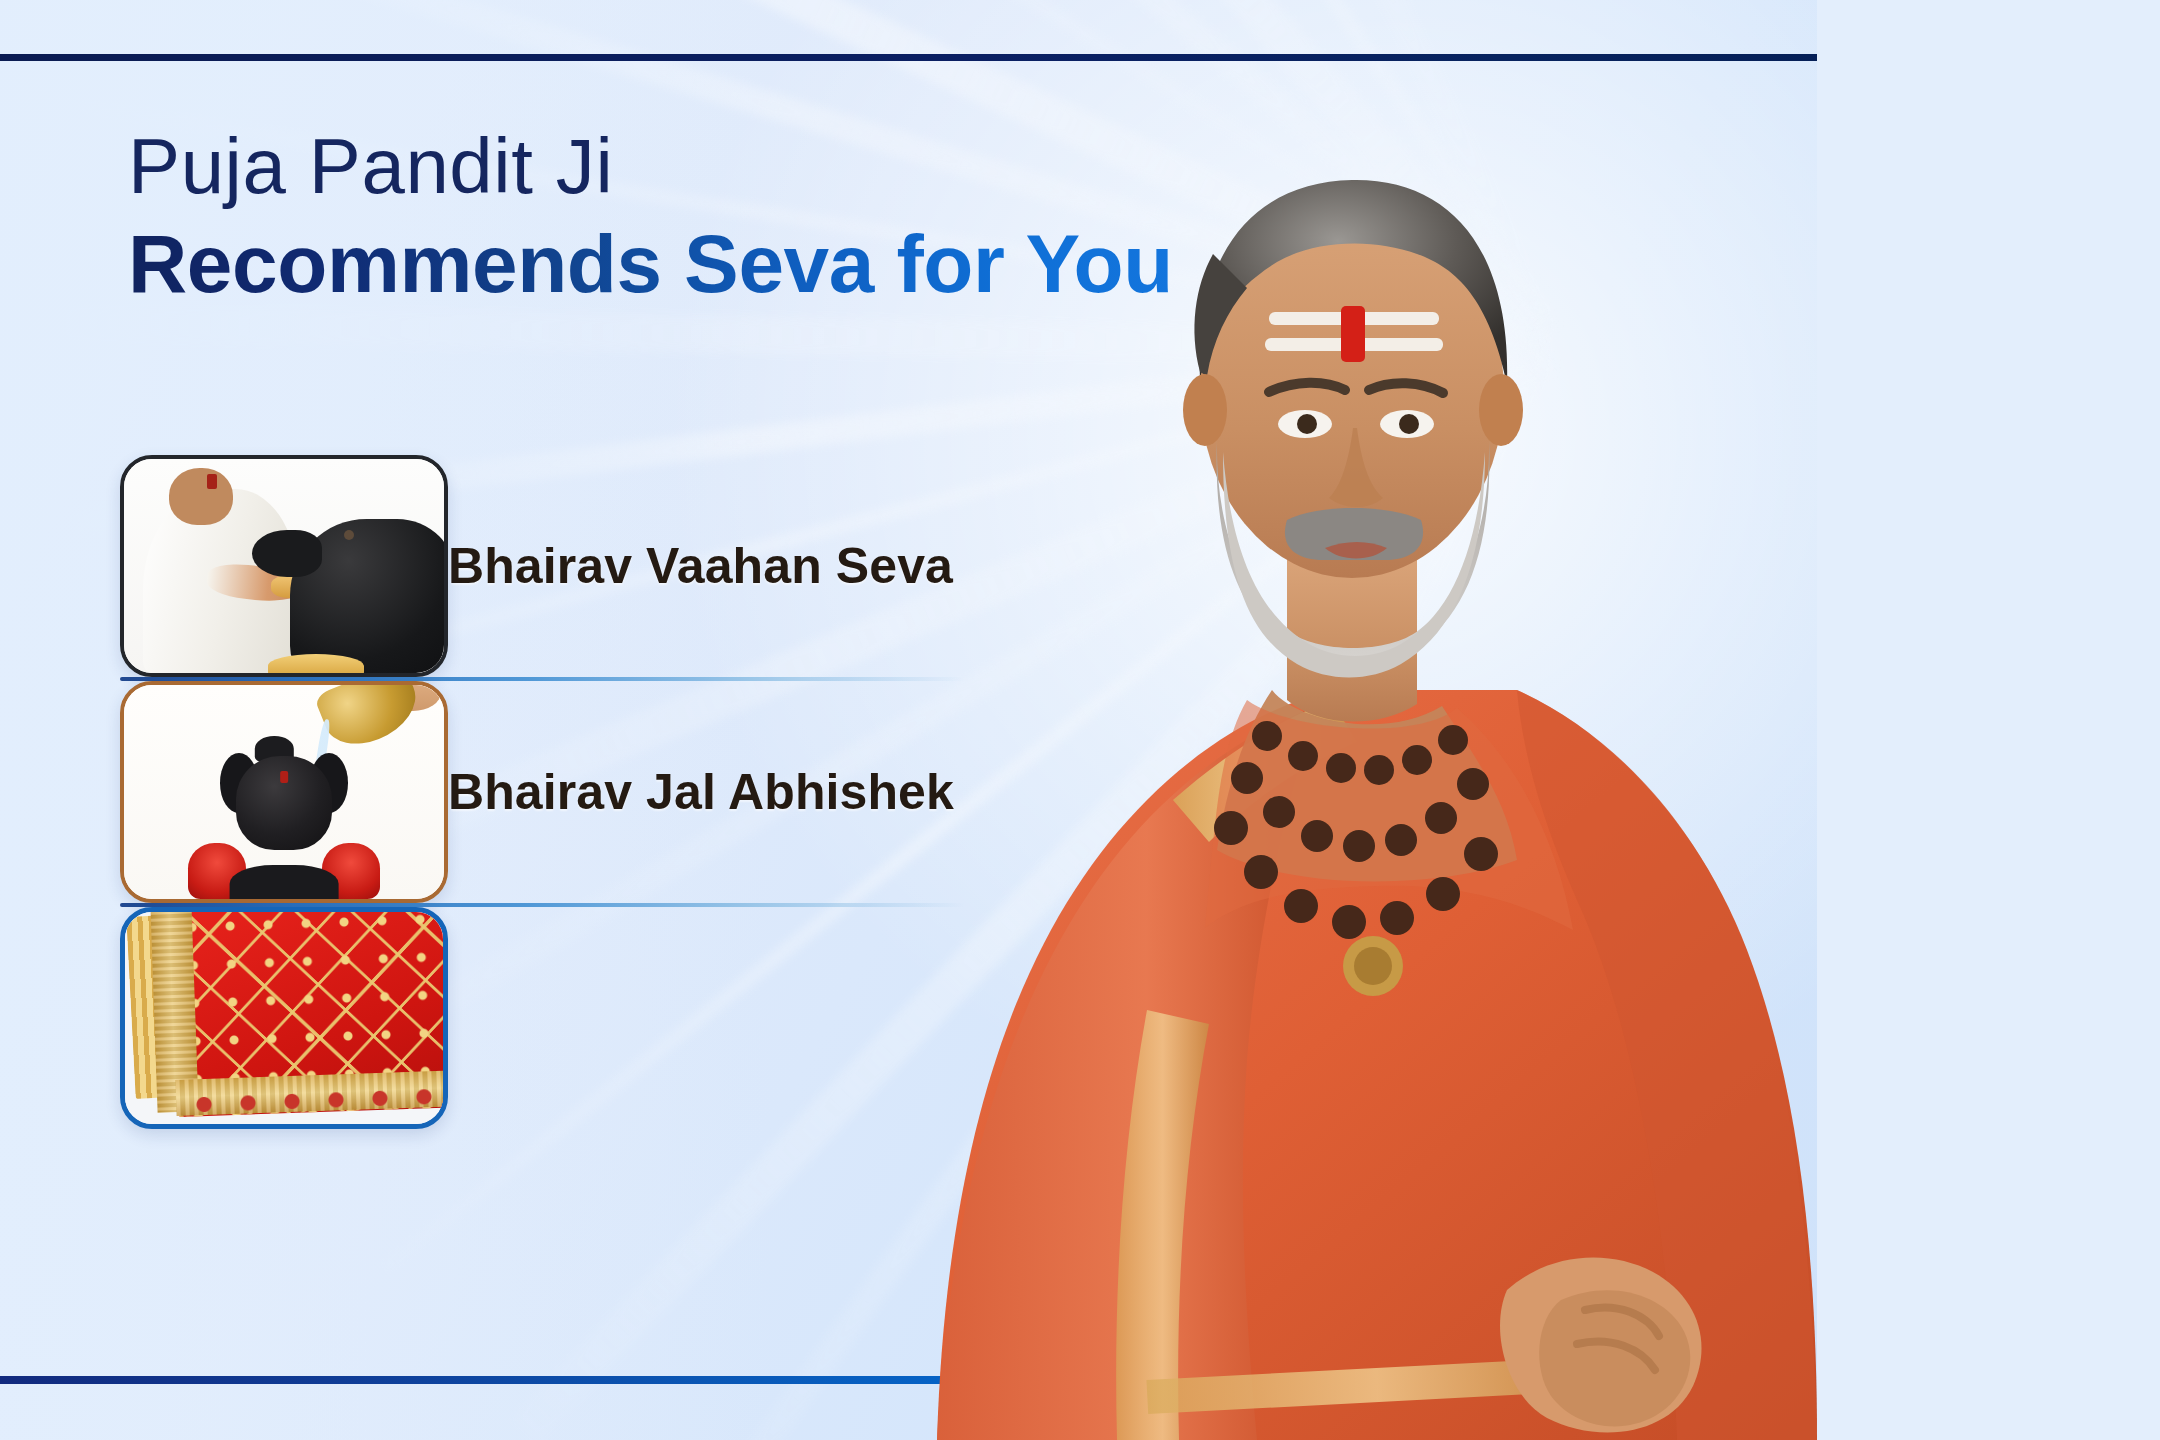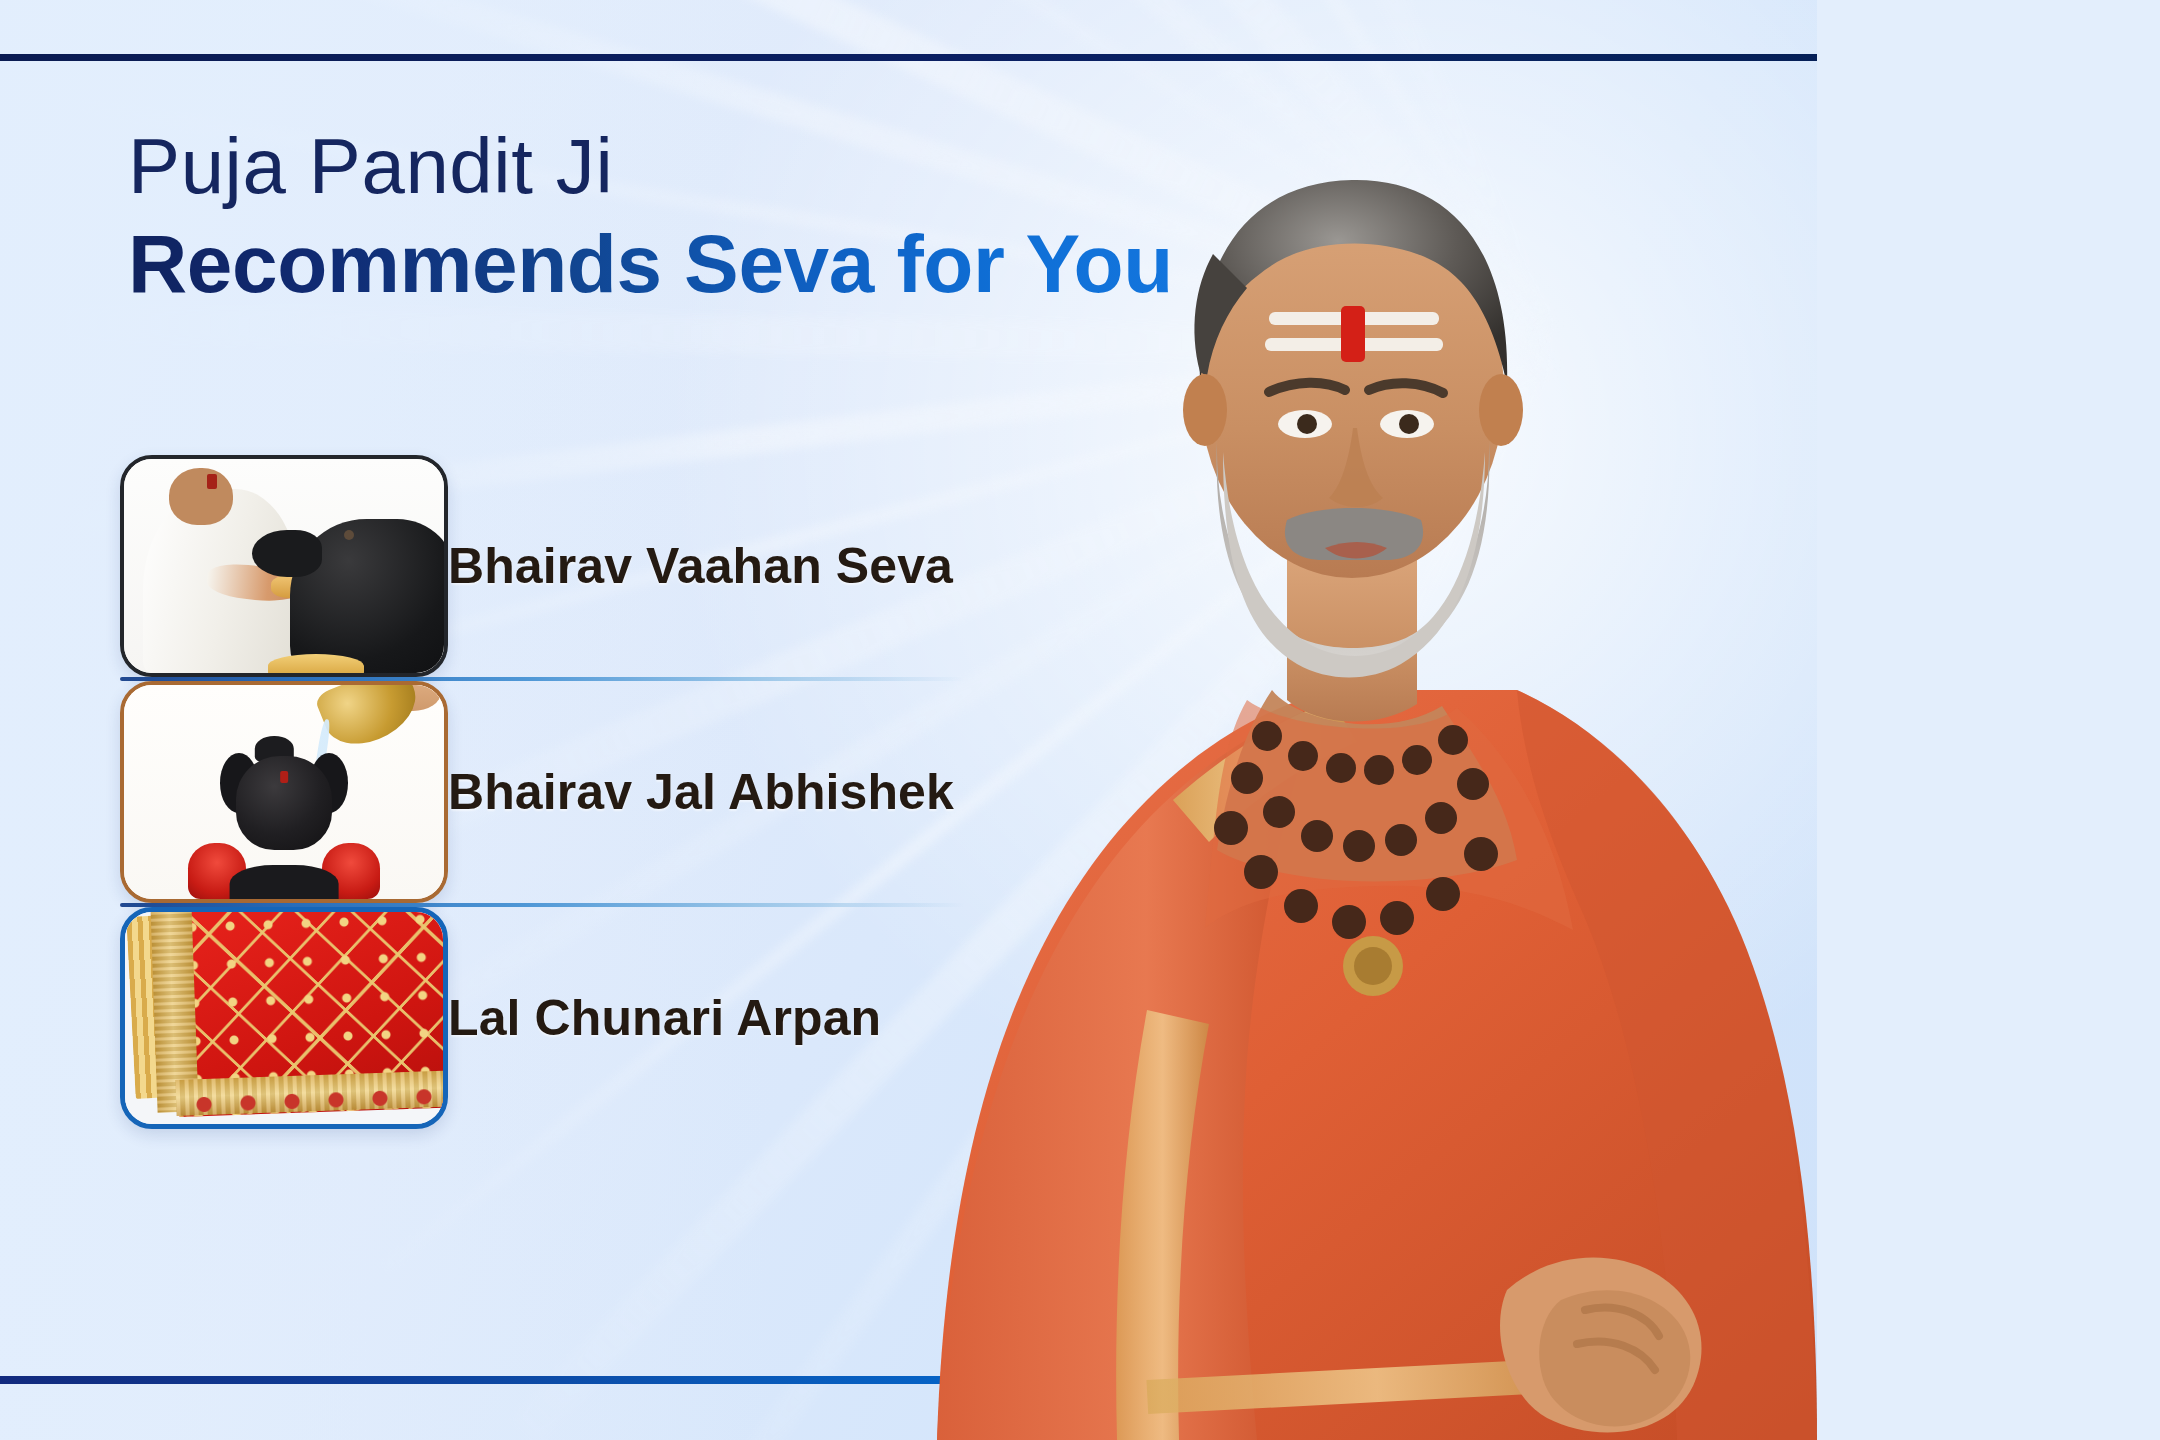--- a/index.html
+++ b/index.html
@@ -342,21 +342,20 @@
       <div class="reco-thumb b-blue" style="border-color: rgb(21, 101, 184);">
         <div class="art-chunari">
           <div class="fringe"></div>
           <div class="cloth"></div>
           <div class="dot-grid"></div>
           <div class="goldborder-l"></div>
           <div class="goldborder-b"></div>
           <div class="gems"></div>
         </div>
       </div>
-      <div class="reco-label">Lal Chunari Arpan</div>
     </div>
 
   </div>
 
   <svg id="guru" viewBox="0 0 1000 1440" preserveAspectRatio="xMaxYMax slice">
     <defs>
       <linearGradient id="robeG" x1="0" y1="0" x2="1" y2="1">
         <stop offset="0%" stop-color="#e8714a"></stop>
         <stop offset="45%" stop-color="#df5f35"></stop>
         <stop offset="100%" stop-color="#c44c26"></stop>

